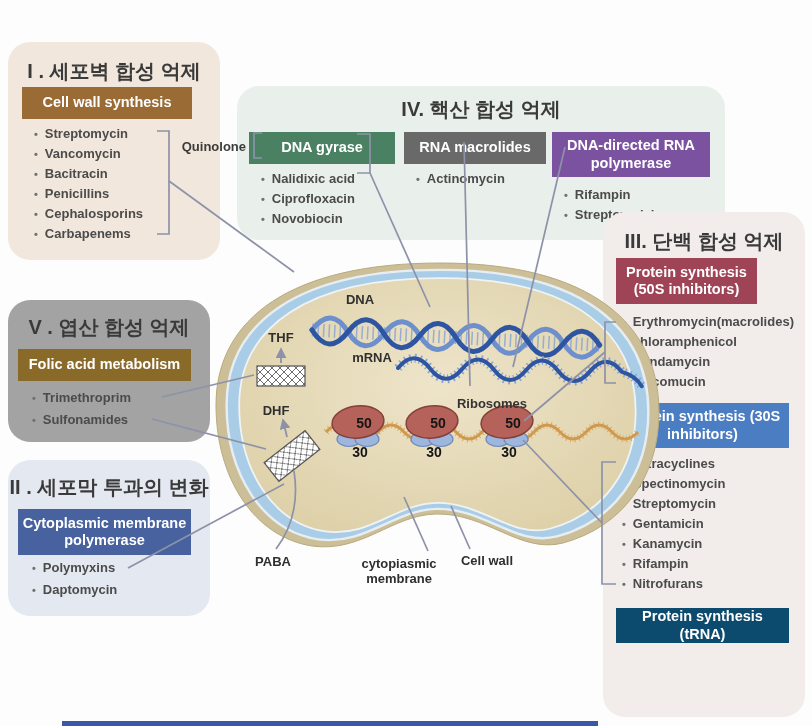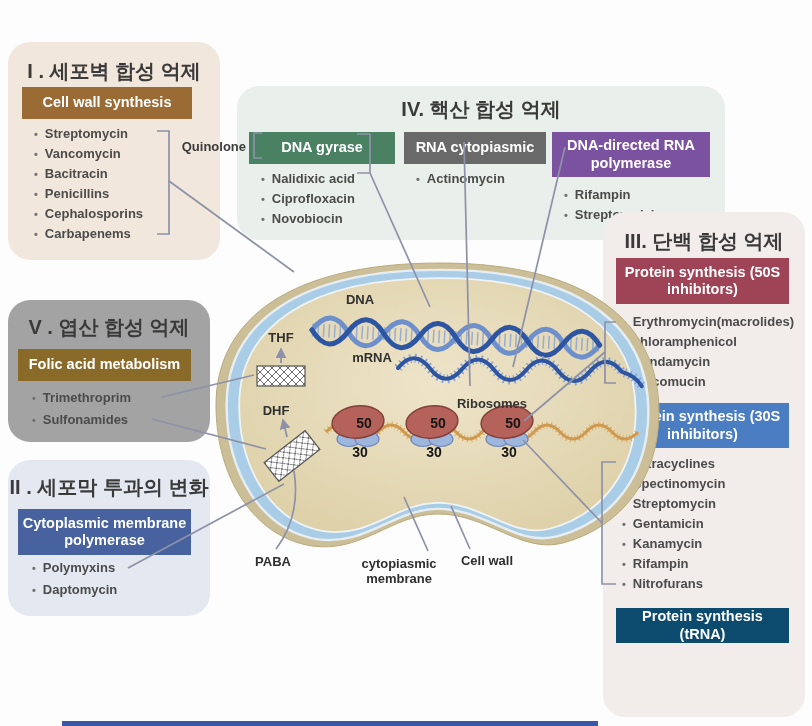--- a/index.html
+++ b/index.html
@@ -54,36 +54,36 @@
   <div class="panel" id="panel-nucleic">
     <div class="panel-title" style="top:10px;">IV. 핵산 합성 억제</div>
 
     <div class="hdr" style="left: 12px; top: 46px; width: 146px; height: 31px; background-color: rgb(75, 129, 99);">DNA gyrase</div>
     <ul class="items lh19" style="left:24px;top:83px;">
         <li>Nalidixic acid</li>
         <li>Ciprofloxacin</li>
         <li>Novobiocin</li>
       </ul>
 
-    <div class="hdr" style="left: 167px; top: 46px; width: 142px; height: 31px; background-color: rgb(105, 105, 105);">RNA cytopiasmic</div>
+    <div class="hdr" style="left: 167px; top: 46px; width: 142px; height: 31px; background-color: rgb(105, 105, 105);">RNA macrolides</div>
     <ul class="items lh19" style="left:179px;top:83px;">
         <li>Actinomycin</li>
       </ul>
 
     <div class="hdr" style="left: 315px; top: 46px; width: 158px; height: 45px; background-color: rgb(123, 82, 159);">DNA-directed RNA polymerase</div>
     <ul class="items lh19" style="left:327px;top:99px;">
         <li>Rifampin</li>
         <li>Streptovaricins</li>
       </ul>
   </div>
 
   <div class="panel" id="panel-protein">
     <div class="panel-title" style="top:16px;">III. 단백 합성 억제</div>
 
-    <div class="hdr" style="left: 13px; top: 46px; width: 173px; height: 46px; background-color: rgb(158, 68, 86); text-align: center;">Protein synthesis (50S inhibitors)</div>
+    <div class="hdr" style="left: 13px; top: 46px; width: 141px; height: 46px; background-color: rgb(158, 68, 86); text-align: center;">Protein synthesis (50S inhibitors)</div>
     <ul class="items" style="left:19px;top:100px;">
         <li>Erythromycin(macrolides)</li>
         <li>chloramphenicol</li>
         <li>Clindamycin</li>
         <li>Lincomucin</li>
       </ul>
 
     <div class="hdr" style="left: 13px; top: 191px; width: 173px; height: 45px; background-color: rgb(75, 125, 195);">Protein synthesis (30S inhibitors)</div>
     <ul class="items" style="left:19px;top:242px;">
         <li>Tetracyclines</li>

